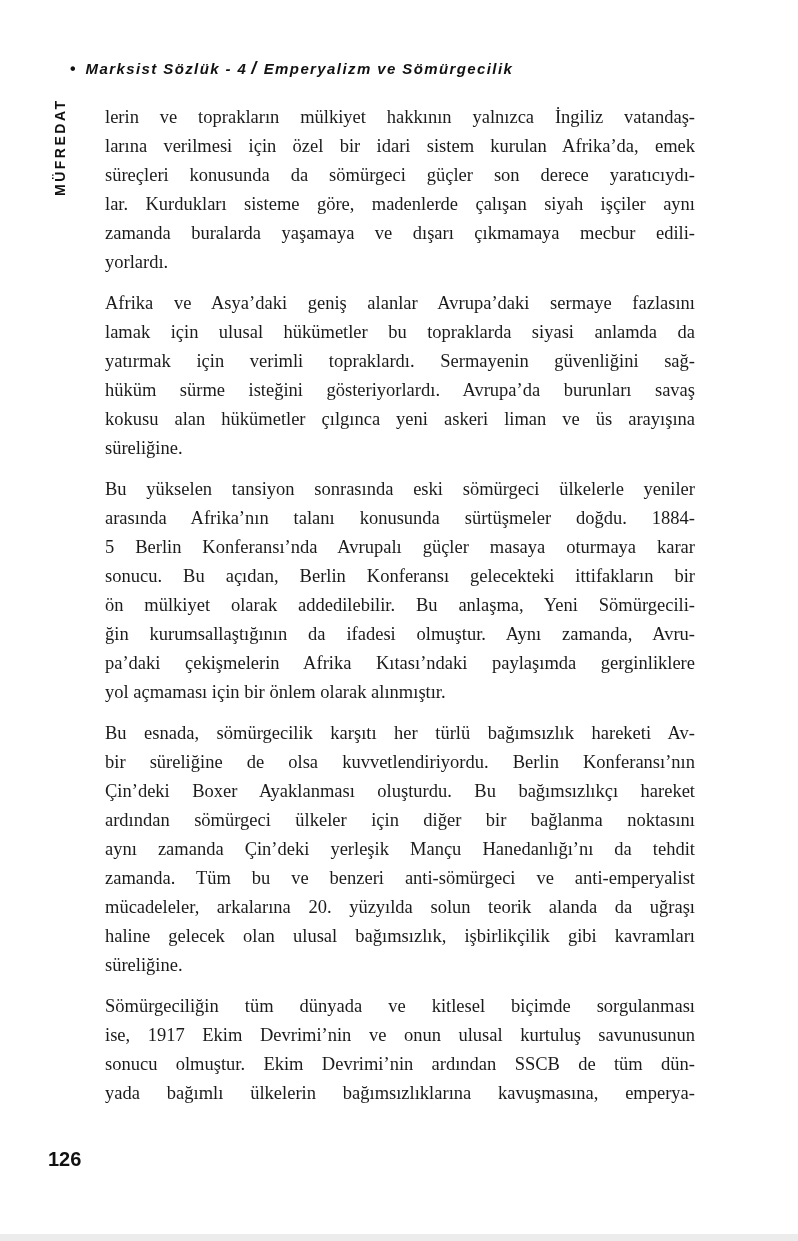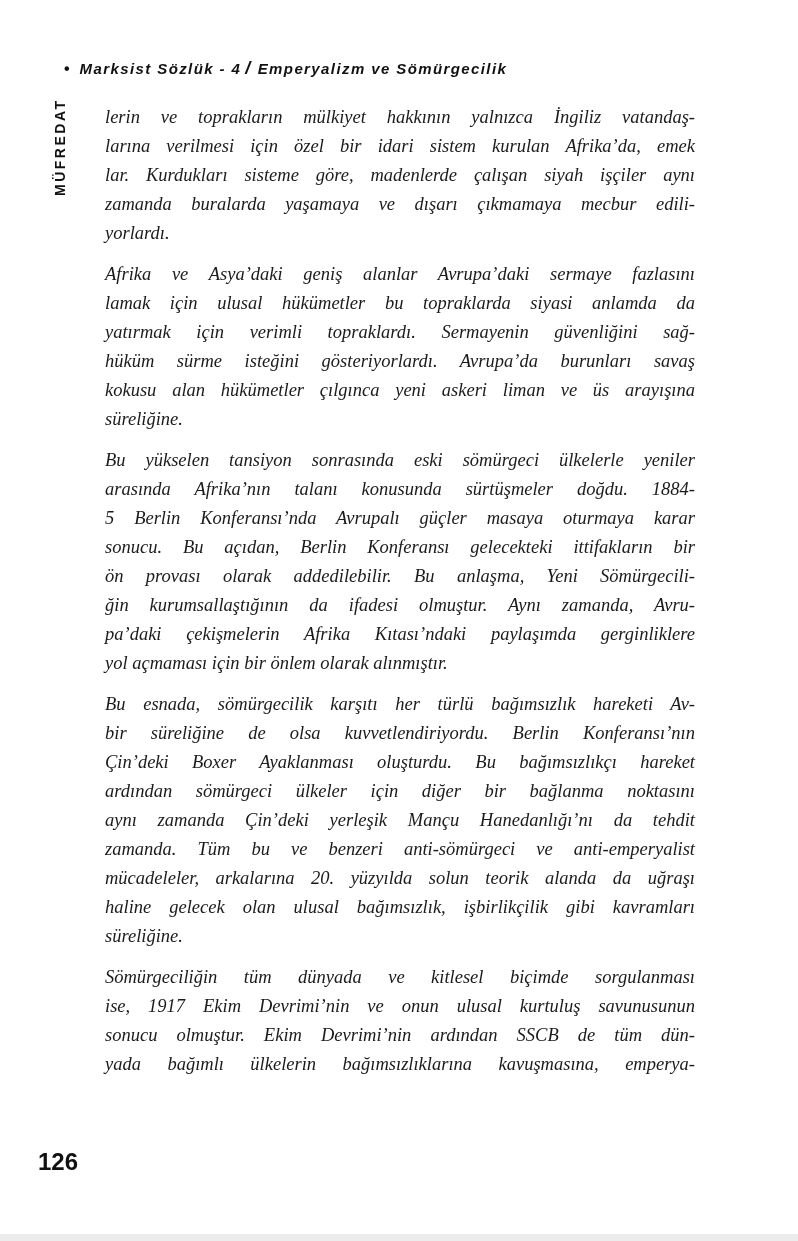--- a/index.html
+++ b/index.html
@@ -15,21 +15,21 @@
   }
   .page::after {
     content: "";
     position: absolute;
     left: 0; right: 0; bottom: 0;
     height: 7px;
     background: #ececec;
   }
   .running-header {
     position: absolute;
-    left: 64px;
+    left: 70px;
     top: 58px;
     font-family: "Liberation Sans", sans-serif;
     font-weight: bold;
     font-style: italic;
     font-size: 15px;
     letter-spacing: 1.4px;
     white-space: nowrap;
     color: #111;
   }
   .running-header .bullet {
@@ -58,69 +58,70 @@
   .body-text {
     position: absolute;
     left: 105px;
     top: 103px;
     width: 590px;
     font-family: "Liberation Serif", serif;
     font-size: 18.5px;
     line-height: 29px;
     color: #1b1b1b;
   }
-  .paragraph { margin-bottom: 12px; font-style: italic; }
+  .paragraph { margin-bottom: 12px; }
   .line { white-space: normal; }
   .line.just {
     text-align: justify;
     text-align-last: justify;
   }
   .page-number {
     position: absolute;
-    left: 38px;
+    left: 48px;
     top: 1148px;
     font-family: "Liberation Sans", sans-serif;
     font-weight: bold;
-    font-size: 24px;
+    font-size: 20px;
     color: #111;
   }
 </style>
 </head>
 <body>
 
 <div class="page">
 
   <div class="running-header">
     <span class="bullet">•</span><span>Marksist Sözlük - 4</span><span class="sep">/</span><span>Emperyalizm ve Sömürgecilik</span>
   </div>
 
   <div class="margin-label">MÜFREDAT</div>
 
   <div class="body-text">
       <div class="paragraph">
         <div class="line just">lerin ve toprakların mülkiyet hakkının yalnızca İngiliz vatandaş-</div>
         <div class="line just">larına verilmesi için özel bir idari sistem kurulan Afrika’da, emek</div>
+        <div class="line just">süreçleri konusunda da sömürgeci güçler son derece yaratıcıydı-</div>
         <div class="line just">lar. Kurdukları sisteme göre, madenlerde çalışan siyah işçiler aynı</div>
         <div class="line just">zamanda buralarda yaşamaya ve dışarı çıkmamaya mecbur edili-</div>
         <div class="line">yorlardı.</div>
       </div>
       <div class="paragraph">
         <div class="line just">Afrika ve Asya’daki geniş alanlar Avrupa’daki sermaye fazlasını</div>
         <div class="line just">lamak için ulusal hükümetler bu topraklarda siyasi anlamda da</div>
         <div class="line just">yatırmak için verimli topraklardı. Sermayenin güvenliğini sağ-</div>
         <div class="line just">hüküm sürme isteğini gösteriyorlardı. Avrupa’da burunları savaş</div>
         <div class="line just">kokusu alan hükümetler çılgınca yeni askeri liman ve üs arayışına</div>
         <div class="line">süreliğine.</div>
       </div>
       <div class="paragraph">
         <div class="line just">Bu yükselen tansiyon sonrasında eski sömürgeci ülkelerle yeniler</div>
         <div class="line just">arasında Afrika’nın talanı konusunda sürtüşmeler doğdu. 1884-</div>
         <div class="line just">5 Berlin Konferansı’nda Avrupalı güçler masaya oturmaya karar</div>
         <div class="line just">sonucu. Bu açıdan, Berlin Konferansı gelecekteki ittifakların bir</div>
-        <div class="line just">ön provası olarak addedilebilir. Bu anlaşma, Yeni Sömürgecili-</div>
+        <div class="line just">ön mülkiyet olarak addedilebilir. Bu anlaşma, Yeni Sömürgecili-</div>
         <div class="line just">ğin kurumsallaştığının da ifadesi olmuştur. Aynı zamanda, Avru-</div>
         <div class="line just">pa’daki çekişmelerin Afrika Kıtası’ndaki paylaşımda gerginliklere</div>
         <div class="line">yol açmaması için bir önlem olarak alınmıştır.</div>
       </div>
       <div class="paragraph">
         <div class="line just">Bu esnada, sömürgecilik karşıtı her türlü bağımsızlık hareketi Av-</div>
         <div class="line just">bir süreliğine de olsa kuvvetlendiriyordu. Berlin Konferansı’nın</div>
         <div class="line just">Çin’deki Boxer Ayaklanması oluşturdu. Bu bağımsızlıkçı hareket</div>
         <div class="line just">ardından sömürgeci ülkeler için diğer bir bağlanma noktasını</div>
         <div class="line just">aynı zamanda Çin’deki yerleşik Mançu Hanedanlığı’nı da tehdit</div>

